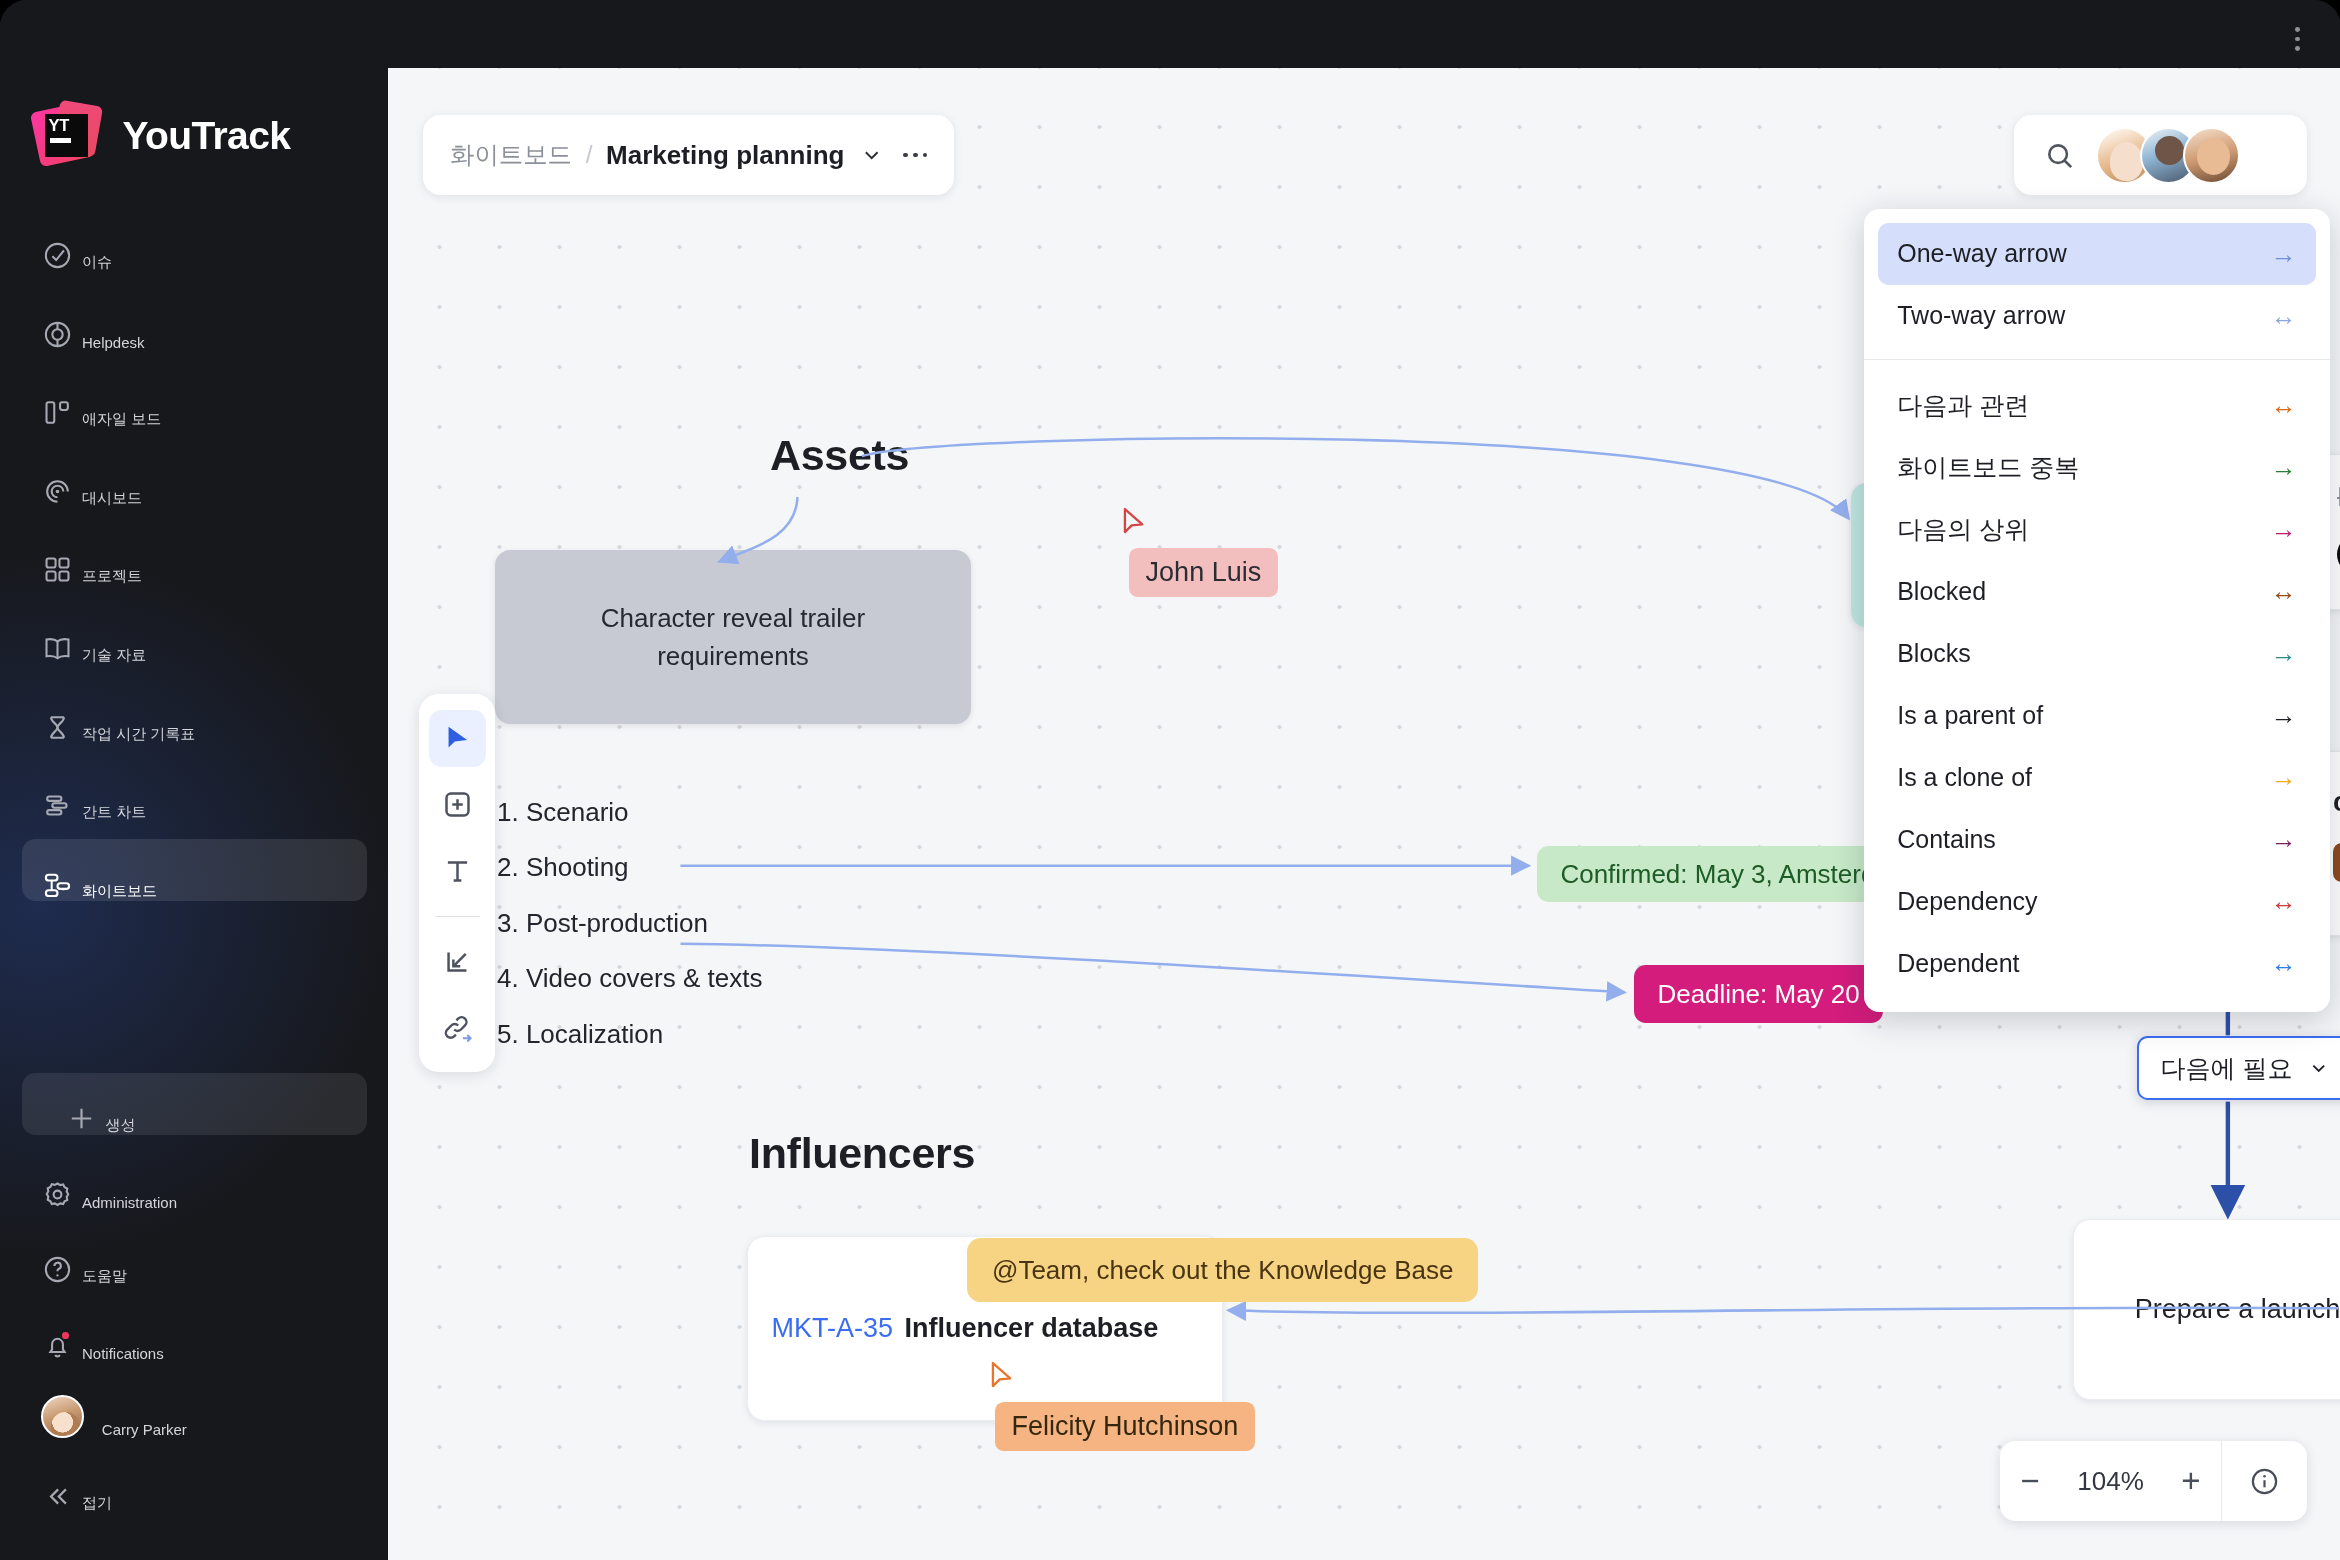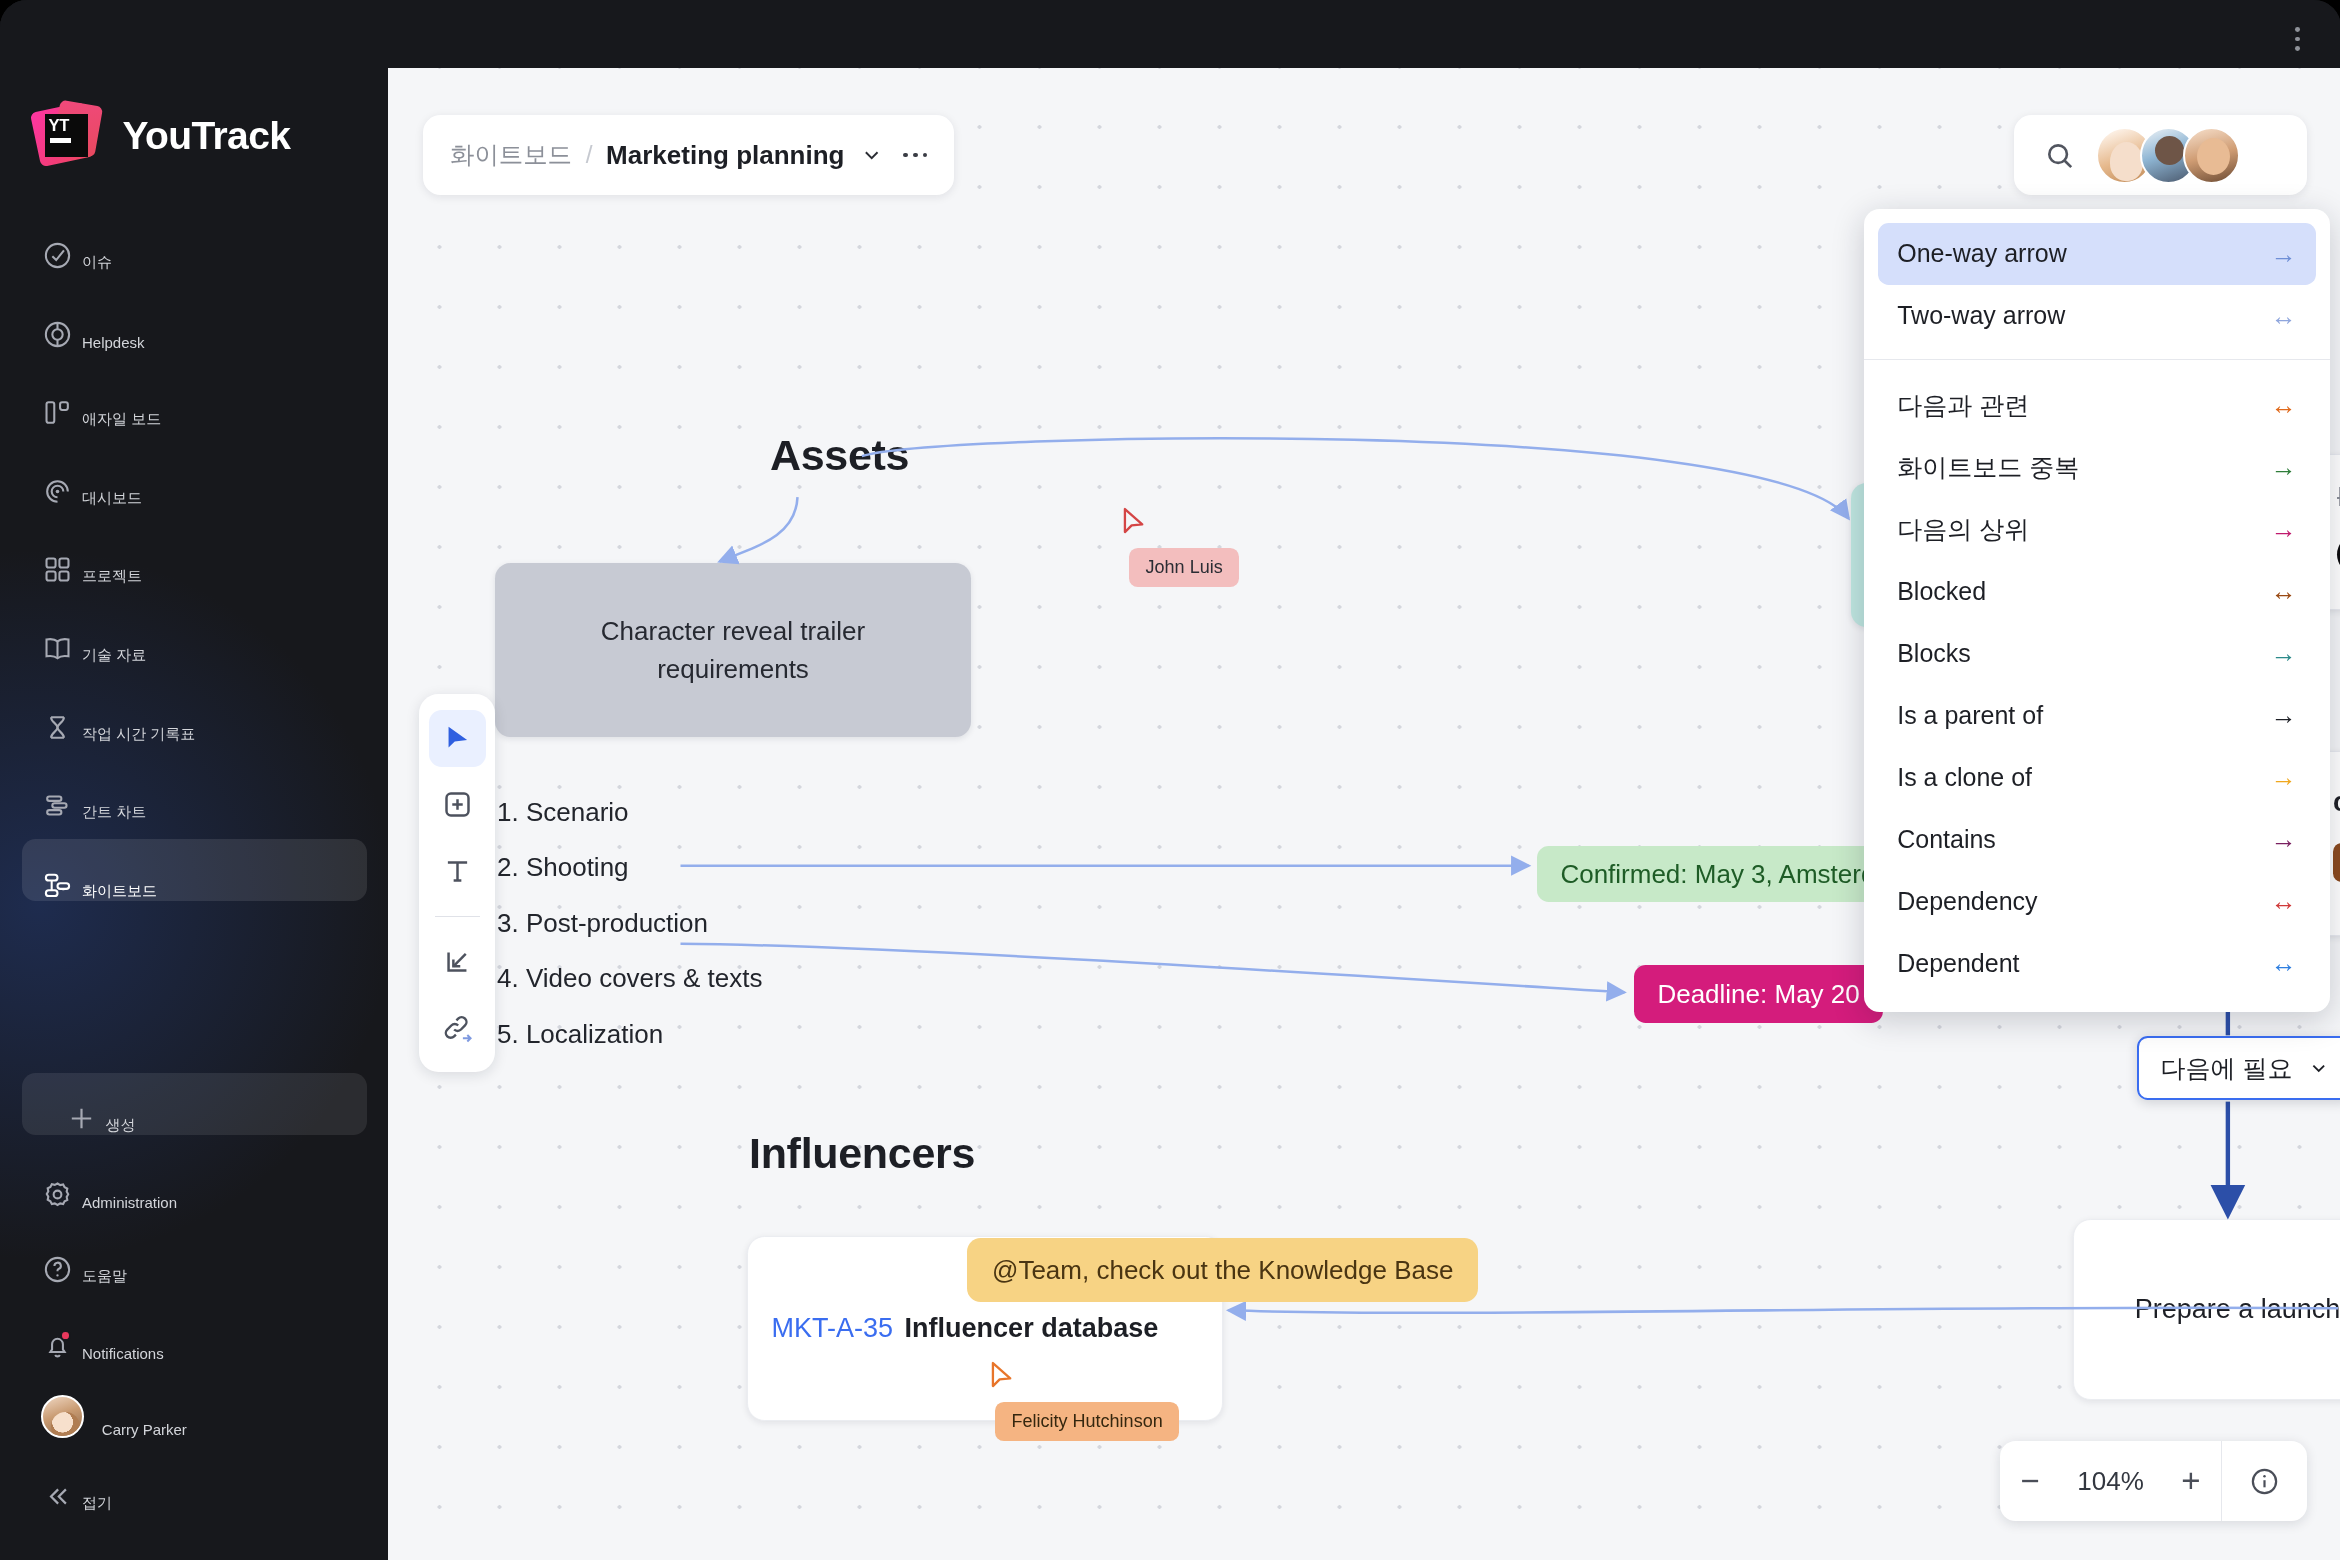--- a/index.html
+++ b/index.html
@@ -160,21 +160,21 @@
   .cobj { position: absolute; }
 
   #ttl-assets {
     left: 382px; top: 363px; font-size: 43px; font-weight: 700; color: #1d1f25; letter-spacing: -0.3px;
   }
   #ttl-influencers {
     left: 361px; top: 1061px; font-size: 43px; font-weight: 700; color: #1d1f25; letter-spacing: -0.3px;
   }
 
   #card-grey {
-    left: 107px; top: 495px; width: 476px; height: 174px;
+    left: 107px; top: 482px; width: 476px; height: 174px;
     background: #c7cad3; border-radius: 15.6px;
     display: flex; align-items: center; justify-content: center; text-align: center;
     color: #262931; font-size: 26px; line-height: 1.48; padding: 0 33px;
     box-shadow: 0 2px 5.9px rgba(20,25,45,0.10);
   }
 
   #card-teal {
     left: 1463px; top: 415px; width: 244px; height: 144px;
     background: #bfe6e0; border-radius: 15.6px;
     display: flex; align-items: center; justify-content: flex-start;
@@ -245,21 +245,21 @@
   }
   #card-mkt .mkt-id { color: #3a6df0; font-weight: 500; margin-right: 11.7px; }
 
   #note-yellow {
     left: 579px; top: 1170px; background: #f7d384; color: #4a3512;
     border-radius: 13.7px; padding: 16.6px 25px; font-size: 26px; white-space: nowrap;
     z-index: 9;
   }
 
   
-  .cursor-label { border-radius: 8.8px; padding: 8.8px 16.6px; font-size: 18px; white-space: nowrap; }
+  .cursor-label { border-radius: 8.8px; padding: 8.8px 16.6px; font-size: 27px; white-space: nowrap; }
   #pres-john { left: 741px; top: 480px; }
   #pres-john .cursor-label { background: #f3bebe; color: #2b2d34; }
   #pres-felicity { left: 607px; top: 1334px; }
   #pres-felicity .cursor-label { background: #f5b482; color: #35270f; }
   .cursor-arrow { position: absolute; }
 
   
   #link-toolbar {
     left: 1749px; top: 968px; height: 64px;
     background: #fff; border-radius: 10.7px; display: flex; align-items: stretch;

